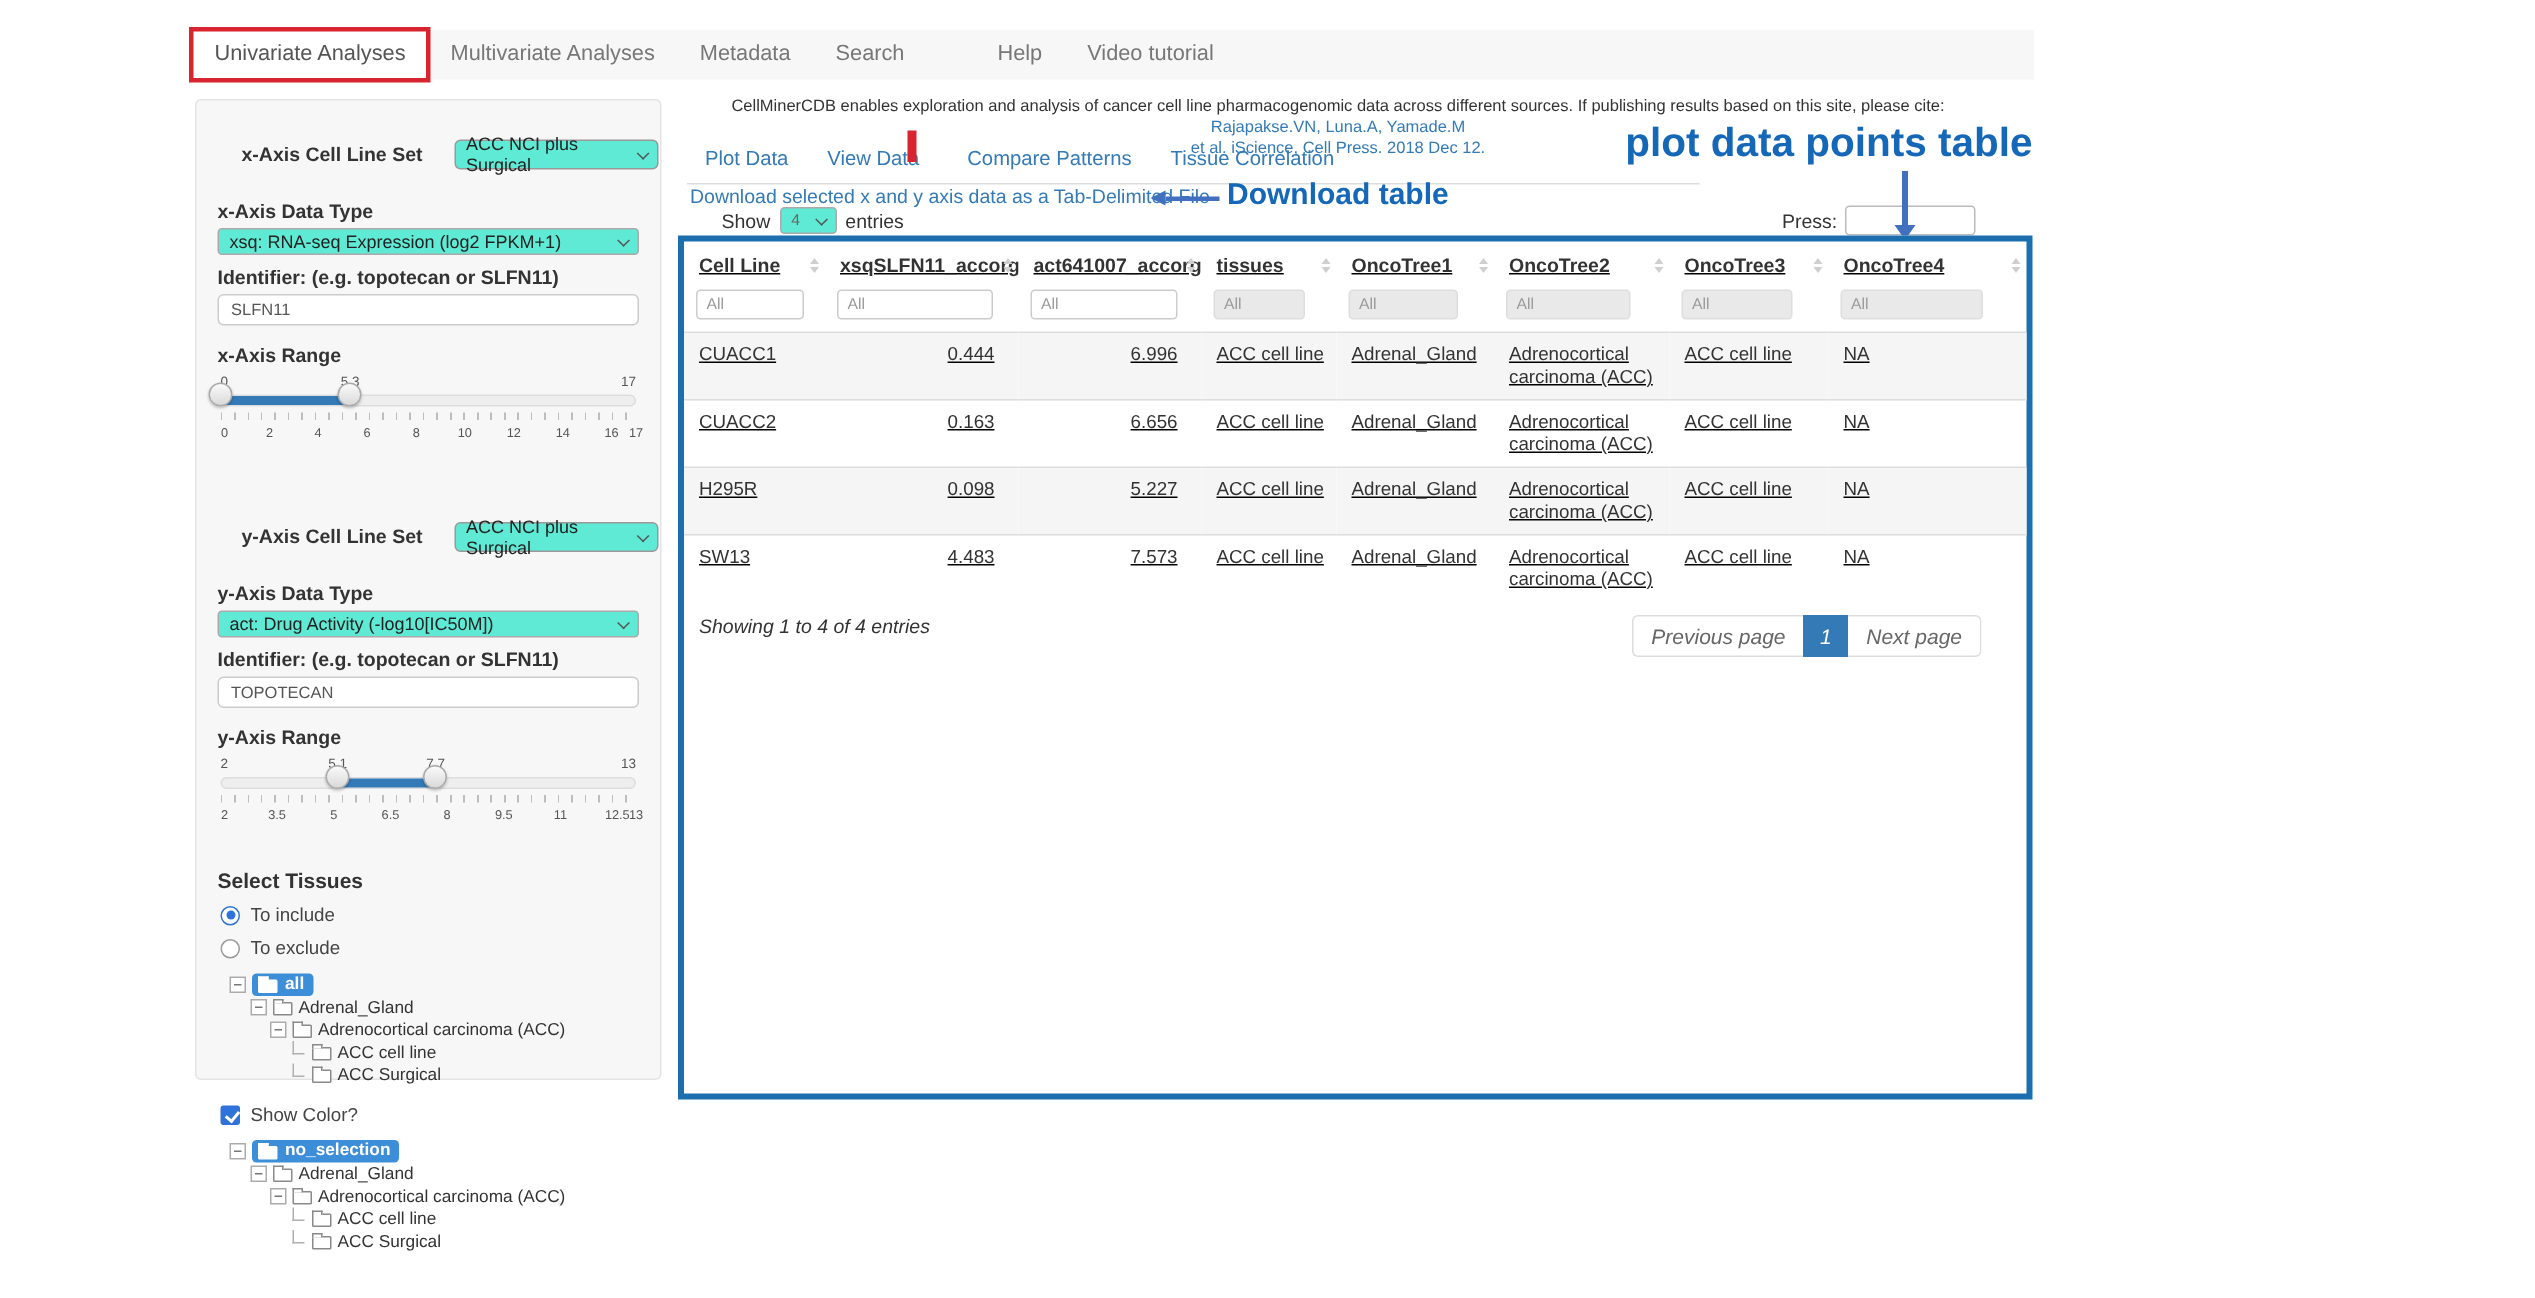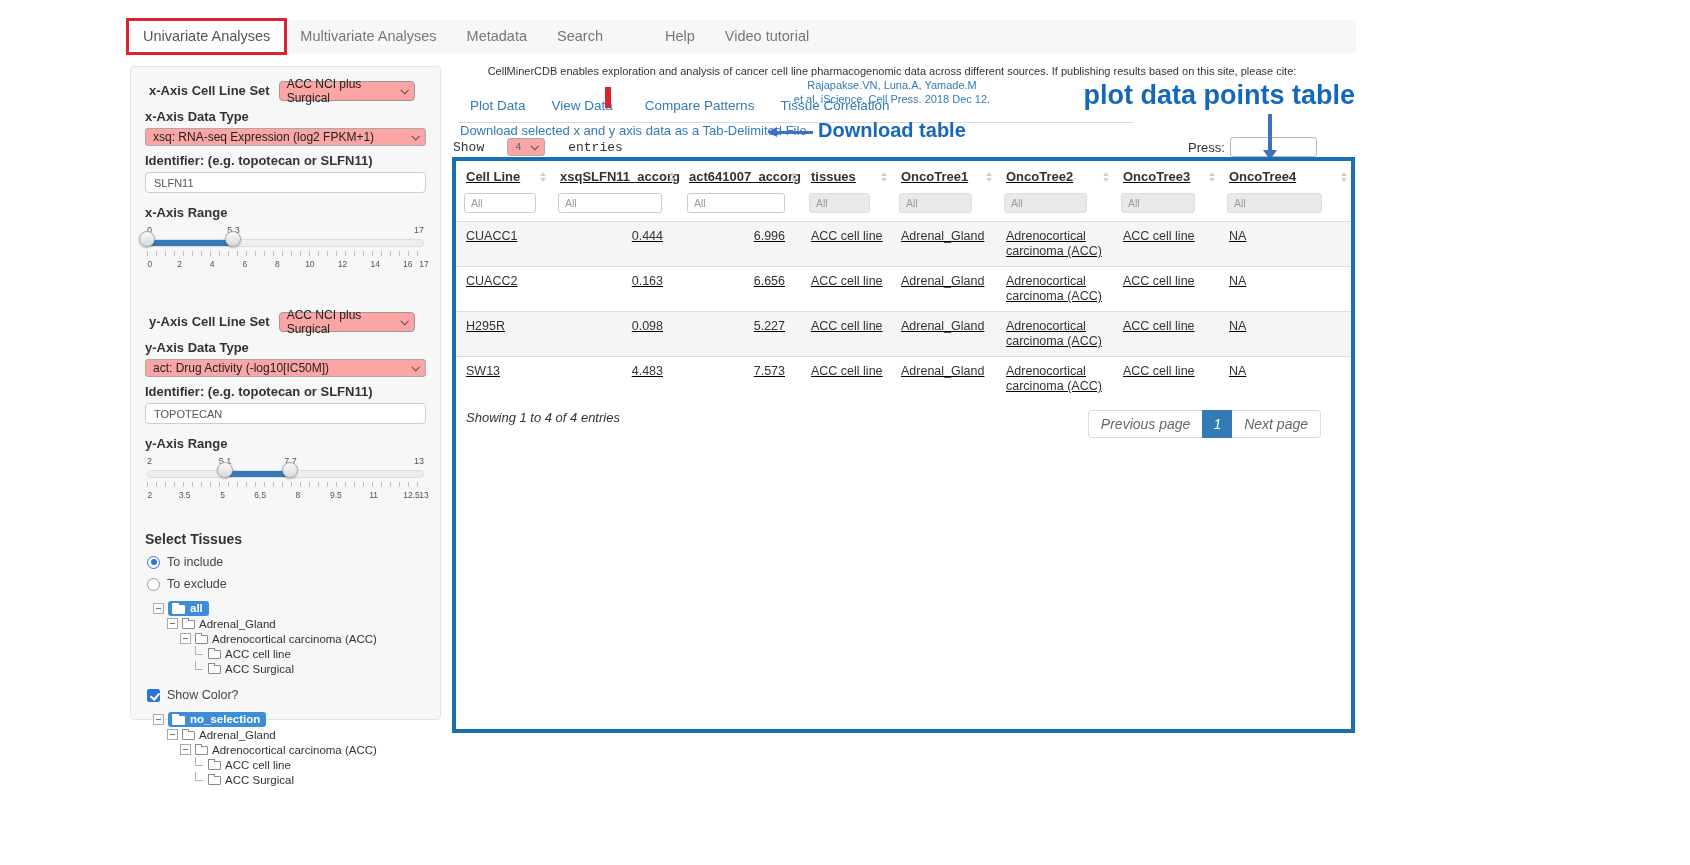--- a/index.html
+++ b/index.html
@@ -12,22 +12,22 @@
   .nav-item.active { background:#fff; color:#555; }
   .nav-item.gap { margin-left:32px; }
   .red-frame { position:absolute; border:3px solid var(--annotation-red,#d8242f); pointer-events:none; z-index:5; }
   .red-frame.nav { top:-2px; bottom:-2px; left:-2px; right:-2px; }
   .red-frame.tab { top:-8px; bottom:-11px; left:-8px; right:-8px; }
 
   
   .sidebar { position:absolute; left:130px; top:66px; width:311px; height:654px; background:#f7f7f7; border:1px solid #e3e3e3; border-radius:4px; padding:12px 14px; font-size:13px; color:#333; }
   .lbl { font-weight:bold; font-size:13px; display:block; margin:7px 0 4px; color:#333; }
   .inline-row { display:flex; align-items:center; gap:5px; margin-bottom:2px; }
-  .inline-row .lbl { margin:4px; white-space:nowrap; }
-  .select { background:#fca5a5; border:1px solid #999; border-radius:4px; display:flex; align-items:center; justify-content:space-between; padding:1px 7px; font-size:12px; color:#222; cursor:pointer; }
+  .inline-row .lbl { margin:16px; white-space:nowrap; }
+  .select { background:#5eead4; border:1px solid #999; border-radius:4px; display:flex; align-items:center; justify-content:space-between; padding:1px 7px; font-size:12px; color:#222; cursor:pointer; }
   .select.inline { width:136px; height:20px; flex:none; }
   .select.full { width:100%; height:18px; border-radius:3px; border-color:#aaa; margin-bottom:2px; }
   .select.tiny { width:38px; height:18px; font-size:10.5px; color:#666; border-color:#aaa; border-radius:3px; }
   .chev { width:6px; height:6px; border-right:1.5px solid #555; border-bottom:1.5px solid #555; transform:rotate(45deg) translateY(-1px); flex:none; }
   .txt { width:100%; height:21px; border:1px solid #ccc; border-radius:4px; font-size:11px; padding:0 8px; color:#555; background:#fff; font-family:"Liberation Sans",sans-serif; }
 
   
   .slider { position:relative; height:48px; margin:16px 2px 8px; }
   .sl-val { position:absolute; top:-11px; font-size:9px; color:#555; transform:translateX(-50%); }
   .sl-val.edge-l { left:0; transform:none; }
@@ -68,21 +68,21 @@
   .tabs { position:absolute; left:458px; top:98px; width:675px; display:flex; gap:26px; padding:0 12px 9px; border-bottom:1px solid #ddd; font-size:13.5px; color:var(--link-blue,#337ab7); }
   .tab { white-space:nowrap; cursor:pointer; position:relative; }
   .dl-link { position:absolute; left:460px; top:123px; font-size:13px; }
   .arrow-left { position:absolute; left:767px; top:127px; display:flex; align-items:center; }
   .arrow-left .head { width:0; height:0; border-top:5px solid transparent; border-bottom:5px solid transparent; border-right:10px solid var(--arrow-blue,#4170bf); }
   .arrow-left .stem { width:36px; height:3px; background:var(--arrow-blue,#4170bf); }
   .dl-note { position:absolute; left:818px; top:119px; font-size:20px; font-weight:bold; color:var(--annotation-blue,#1568b8); }
   .arrow-down { position:absolute; left:1263px; top:114px; width:14px; }
   .arrow-down .stem { width:4px; height:36px; background:var(--arrow-blue,#4170bf); margin:0 auto; }
   .arrow-down .head { width:0; height:0; border-left:7px solid transparent; border-right:7px solid transparent; border-top:10px solid var(--arrow-blue,#4170bf); }
-  .show-row { position:absolute; left:453px; top:138px; display:flex; align-items:center; gap:23px; font-size:13px; color:#333;font-family:Liberation Mono, monospace; }
+  .show-row { position:absolute; left:481px; top:138px; display:flex; align-items:center; gap:6px; font-size:13px; color:#333; }
   .search-row { position:absolute; left:1188px; top:137px; display:flex; align-items:center; gap:5px; font-size:13px; color:#333; }
   .search-input { width:87px; height:20px; border:1px solid #bbb; border-radius:3px; background:#fff; }
 
   
   .table-box { position:absolute; left:452px; top:157px; width:903px; height:576px; border:4px solid var(--table-border-blue,#1b6fae); background:#fff; }
   table { width:100%; border-collapse:collapse; table-layout:fixed;text-decoration:underline; }
   th { text-align:left; font-size:13px; font-weight:bold; color:#333; padding:8px 14px 6px 10px; position:relative; cursor:pointer; white-space:nowrap; overflow:hidden; }
   .sorticon { position:absolute; right:4px; top:11px; display:flex; flex-direction:column; gap:2px; }
   .s-up { width:0; height:0; border-left:3.5px solid transparent; border-right:3.5px solid transparent; border-bottom:4px solid #cfcfcf; }
   .s-down { width:0; height:0; border-left:3.5px solid transparent; border-right:3.5px solid transparent; border-top:4px solid #cfcfcf; }

